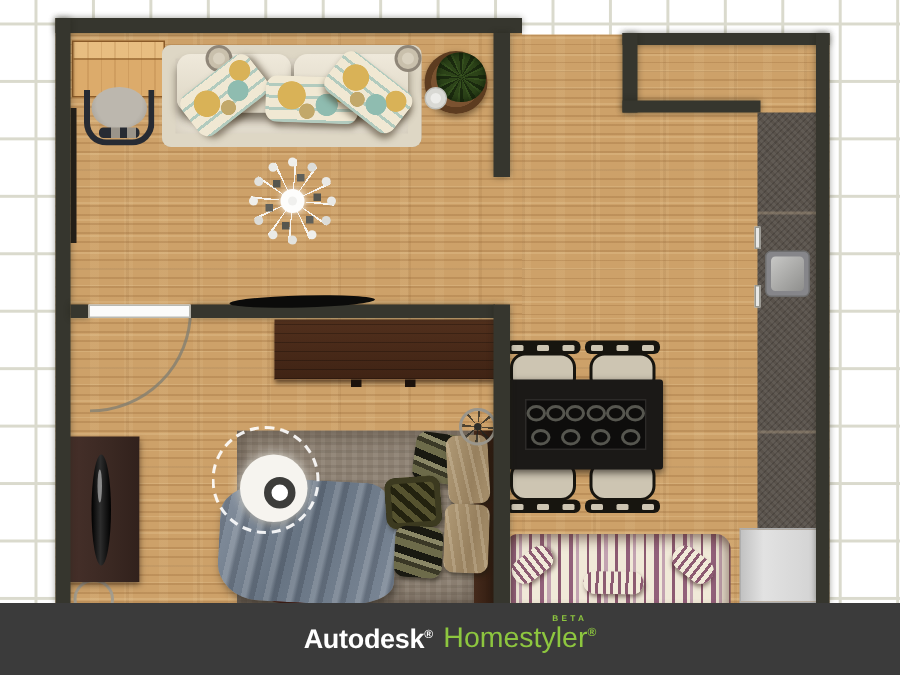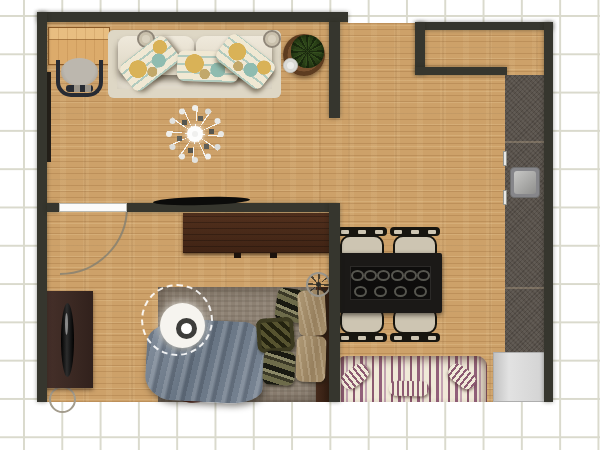--- a/index.html
+++ b/index.html
@@ -289,13 +289,20 @@
   <div class="wall w-mid-b"></div>
   <div class="wall w-int-v"></div>
   <div class="wall w-cl-top"></div>
   <div class="wall w-cl-left"></div>
   <div class="wall w-cl-bot"></div>
   <div class="wall w-right"></div>
 
   <div class="abs door-leaf"></div>
   <div class="abs wall-tv"></div>
 
+  <div class="footer">
+    <span class="brand-autodesk"><span>Autodesk</span><span class="reg">®</span></span>
+    <span class="brand-wrap">
+      <span class="beta">BETA</span>
+      <span class="brand-homestyler"><span>Homestyler</span><span class="reg">®</span></span>
+    </span>
+  </div>
 </div>
 
 </body></html>

